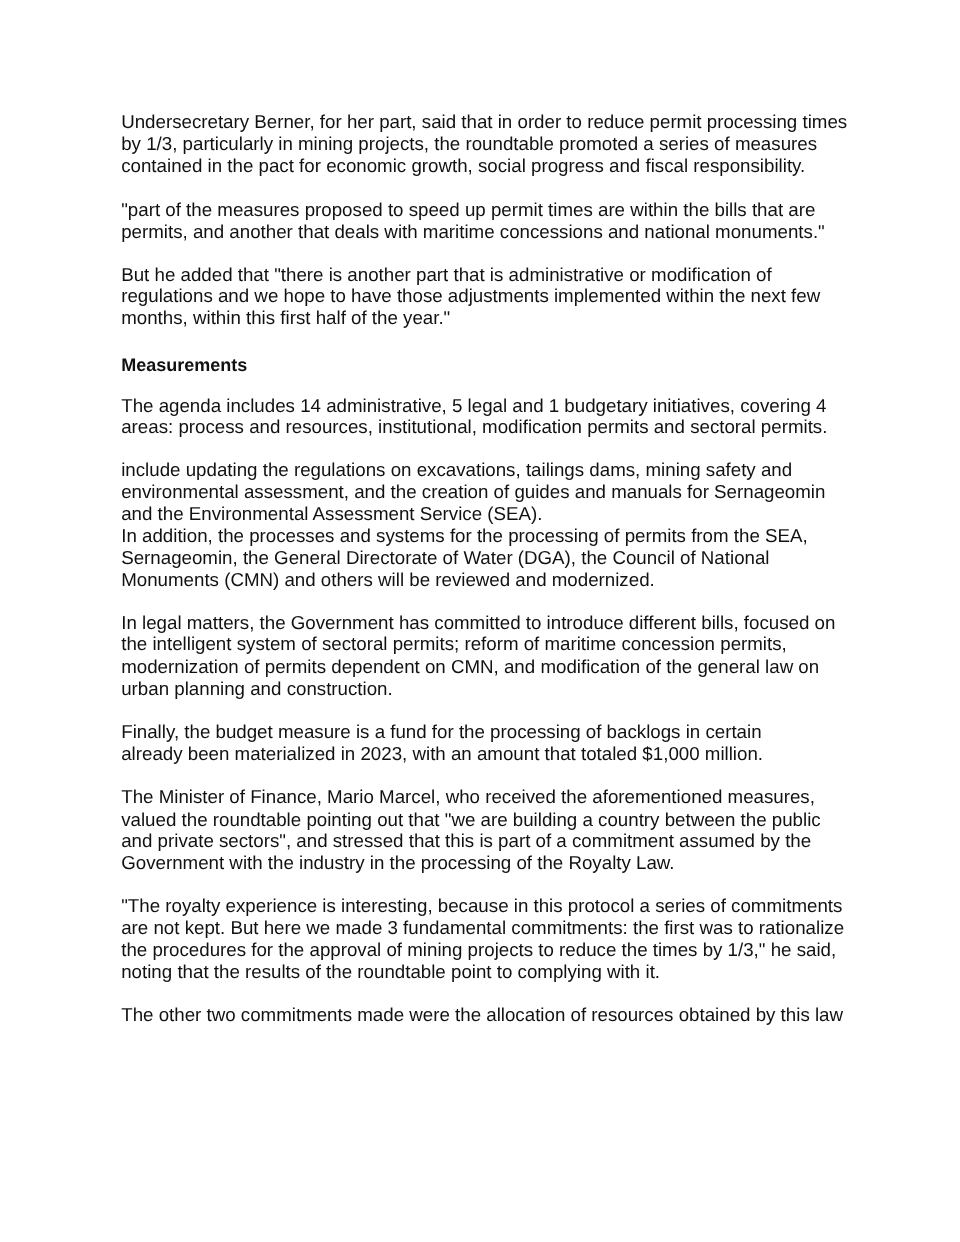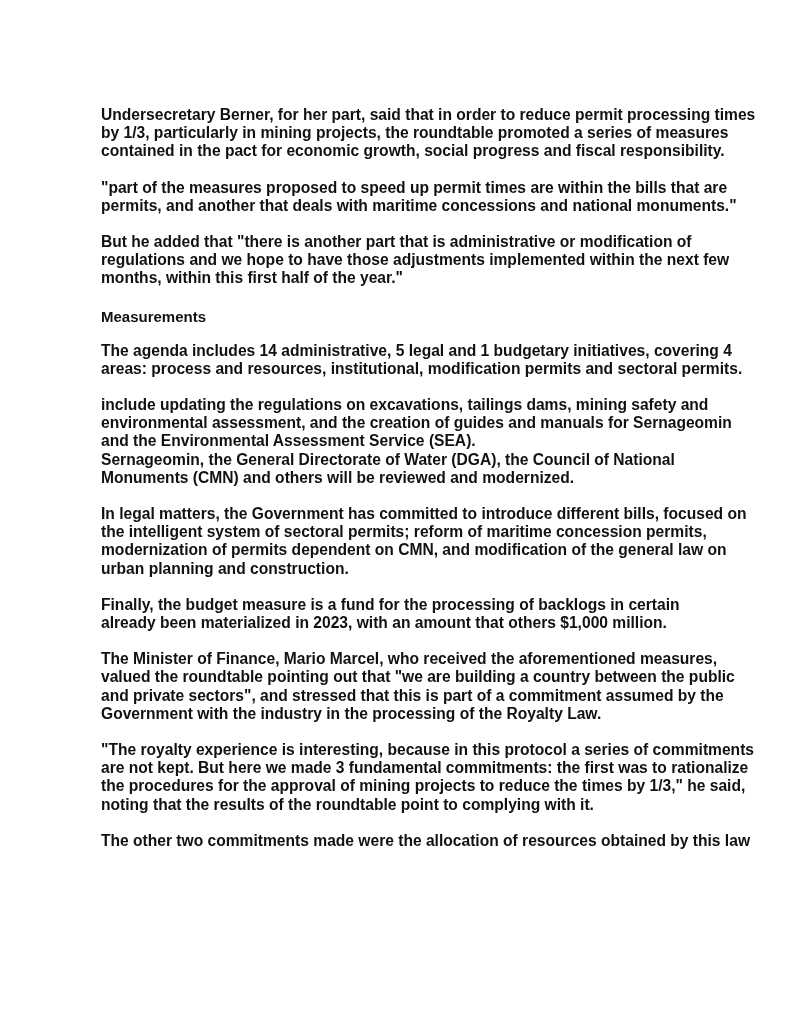--- a/index.html
+++ b/index.html
@@ -17,22 +17,21 @@
     }
     .page {
       position: absolute;
       left: 101px;
       top: 94px;
       width: 620px;
     }
     .para {
       font-size: 15.6px;
       line-height: 18.2px;
-      margin: 12px 0 18px 0;
-      font-weight: bold;
+      margin: 0 0 18px 0;
     }
     .para .line {
       display: block;
       white-space: nowrap;
     }
     .heading {
       font-size: 15px;
       font-weight: bold;
       line-height: 22px;
       margin: 4px 0 14px 0;
@@ -67,34 +66,35 @@
 
   <p class="para">
     <span class="line">The agenda includes 14 administrative, 5 legal and 1 budgetary initiatives, covering 4</span>
     <span class="line">areas: process and resources, institutional, modification permits and sectoral permits.</span>
   </p>
 
   <p class="para">
     <span class="line">include updating the regulations on excavations, tailings dams, mining safety and</span>
     <span class="line">environmental assessment, and the creation of guides and manuals for Sernageomin</span>
     <span class="line">and the Environmental Assessment Service (SEA).</span>
+    <span class="line">In addition, the processes and systems for the processing of permits from the SEA,</span>
     <span class="line">Sernageomin, the General Directorate of Water (DGA), the Council of National</span>
     <span class="line">Monuments (CMN) and others will be reviewed and modernized.</span>
   </p>
 
   <p class="para">
     <span class="line">In legal matters, the Government has committed to introduce different bills, focused on</span>
     <span class="line">the intelligent system of sectoral permits; reform of maritime concession permits,</span>
     <span class="line">modernization of permits dependent on CMN, and modification of the general law on</span>
     <span class="line">urban planning and construction.</span>
   </p>
 
   <p class="para">
     <span class="line">Finally, the budget measure is a fund for the processing of backlogs in certain</span>
-    <span class="line">already been materialized in 2023, with an amount that others $1,000 million.</span>
+    <span class="line">already been materialized in 2023, with an amount that totaled $1,000 million.</span>
   </p>
 
   <p class="para">
     <span class="line">The Minister of Finance, Mario Marcel, who received the aforementioned measures,</span>
     <span class="line">valued the roundtable pointing out that "we are building a country between the public</span>
     <span class="line">and private sectors", and stressed that this is part of a commitment assumed by the</span>
     <span class="line">Government with the industry in the processing of the Royalty Law.</span>
   </p>
 
   <p class="para">

